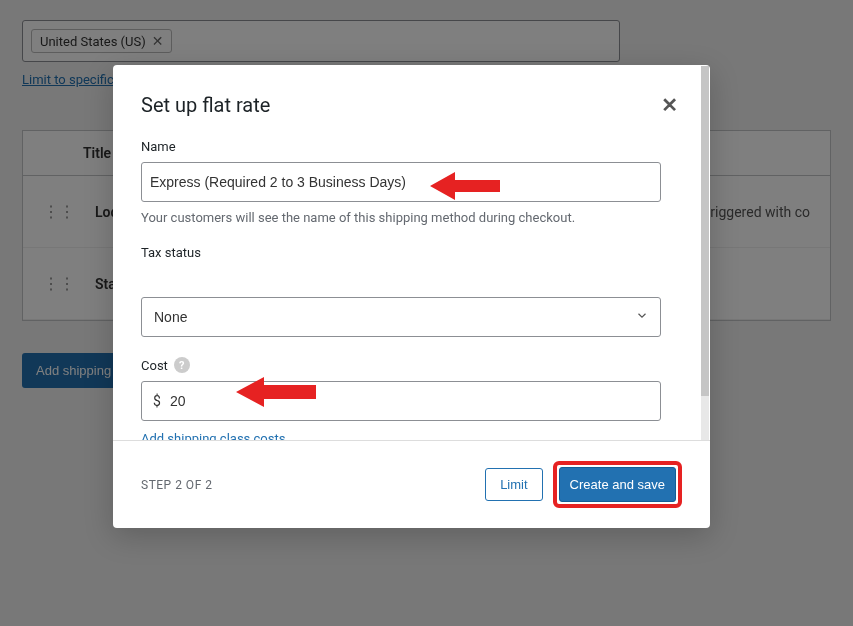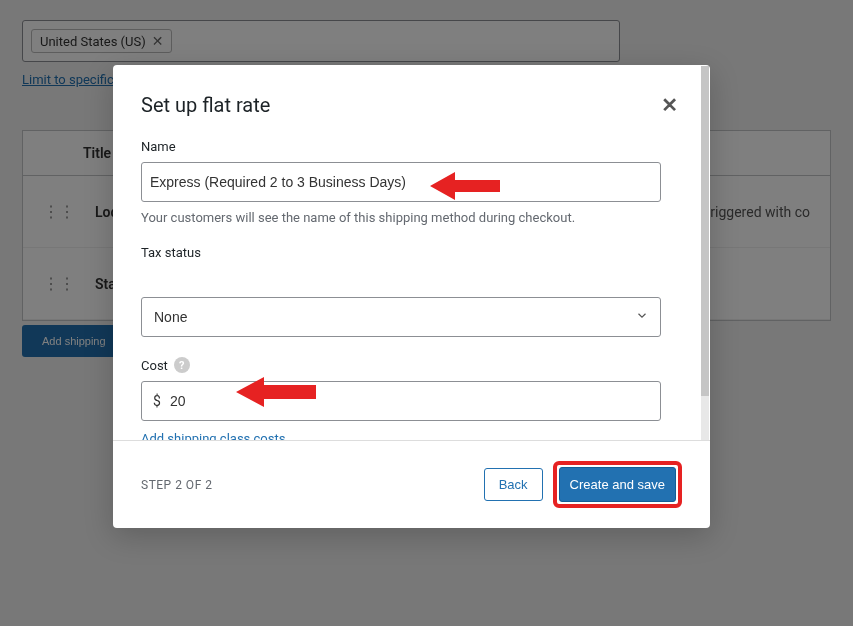--- a/index.html
+++ b/index.html
@@ -82,26 +82,26 @@
     }
     .row-title {
       font-weight: 600;
     }
     .row-desc {
       font-size: 14px;
       color: #555;
       margin-left: auto;
     }
     .add-shipping-btn {
-      margin-top: 4px;
+      margin-top: 32px;
       background: #2271b1;
       color: #fff;
       border: none;
-      padding: 10px 20px;
-      font-size: 11px;
+      padding: 10px 14px;
+      font-size: 13px;
       border-radius: 3px;
     }
     .modal {
       position: absolute;
       left: 113px;
       top: 65px;
       width: 597px;
       height: 463px;
       background: #fff;
       border-radius: 4px;
@@ -350,21 +350,21 @@
         <span class="cost-prefix">$</span>
         <input type="text" class="cost-input" value="20" style="">
       </div>
       <a href="#" class="add-class-link">Add shipping class costs</a>
     </div>
   </div>
 
   <div class="modal-footer">
     <span class="step-text">STEP 2 OF 2</span>
     <div class="footer-buttons">
-      <button class="back-btn">Back</button>
+      <button class="back-btn">Limit</button>
       <div class="save-btn-highlight">
         <button class="save-btn">Create and save</button>
       </div>
     </div>
   </div>
 </div>
 
 <svg class="arrow" style="left:430px; top:168px;" width="70" height="36" viewBox="0 0 70 36">
   <polygon points="0,18 25,4 25,12 70,12 70,24 25,24 25,32" fill="#e62222"></polygon>
 </svg>

